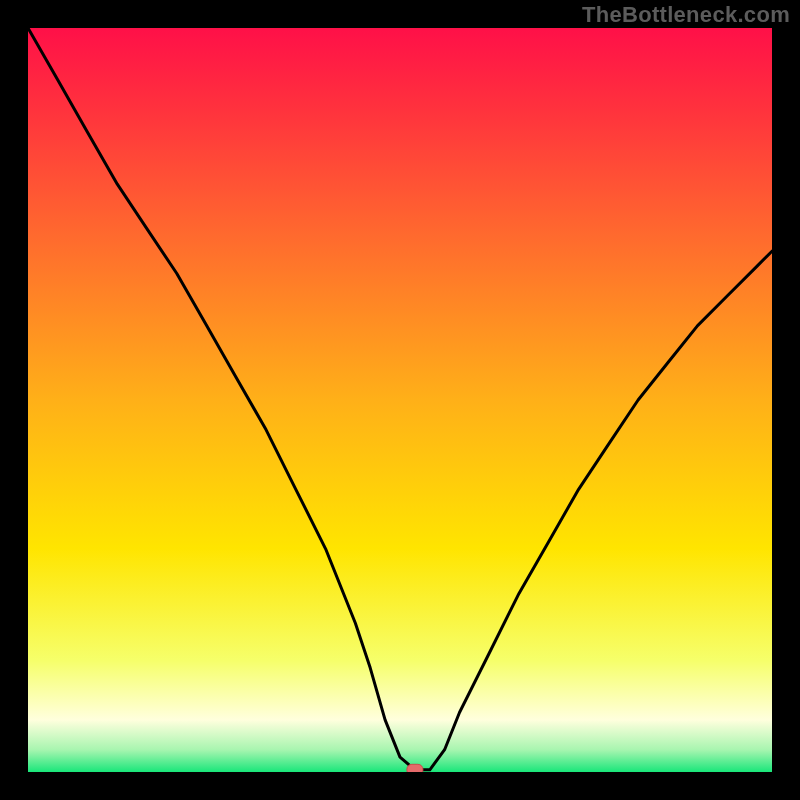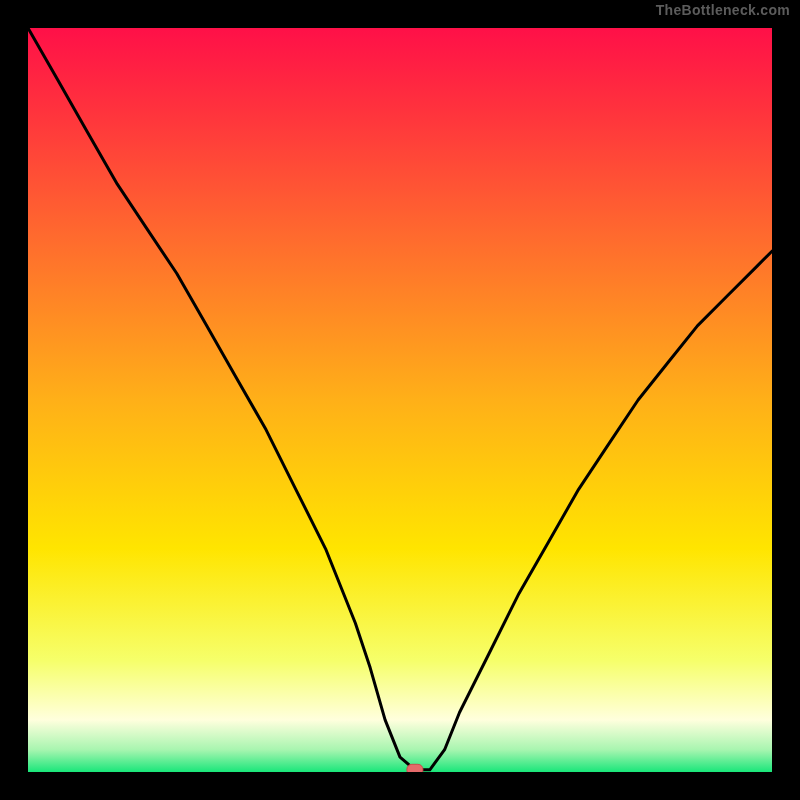--- a/index.html
+++ b/index.html
@@ -15,21 +15,21 @@
     position: relative;
     width: 800px;
     height: 800px;
     background: #000;
   }
   .watermark {
     position: absolute;
     top: 2px;
     right: 10px;
     color: #5c5c5c;
-    font-size: 14px;
+    font-size: 22px;
     font-weight: 600;
     letter-spacing: 0.3px;
     z-index: 10;
   }
   .plot {
     position: absolute;
     left: 28px;
     top: 28px;
     width: 744px;
     height: 744px;

